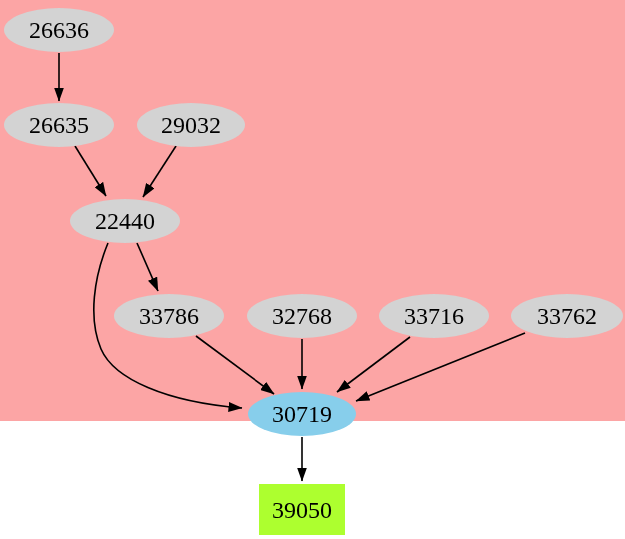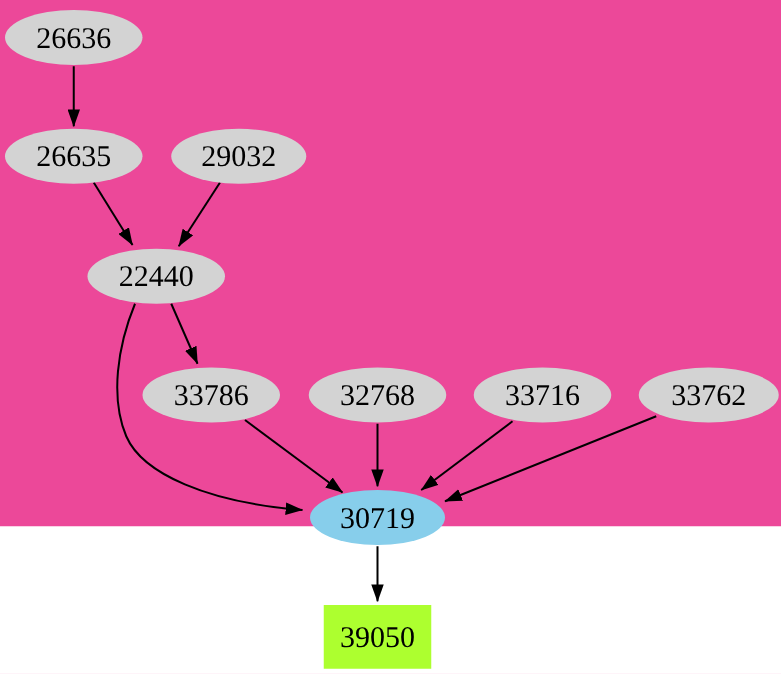--- a/index.html
+++ b/index.html
@@ -8,21 +8,21 @@
     background: #ffffff;
     width: 625px;
     height: 539px;
     overflow: hidden;
     font-family: "Liberation Serif", serif;
   }
   .canvas {
     position: relative;
     width: 625px;
     height: 421px;
-    background: #ec4899;
+    background: #fca5a5;
   }
   svg { display: block; }
   .edge {
     stroke: #000000;
     stroke-width: 1.6;
     fill: none;
   }
   .node-shape { stroke: none; }
   .node-label {
     font-family: "Liberation Serif", serif;

